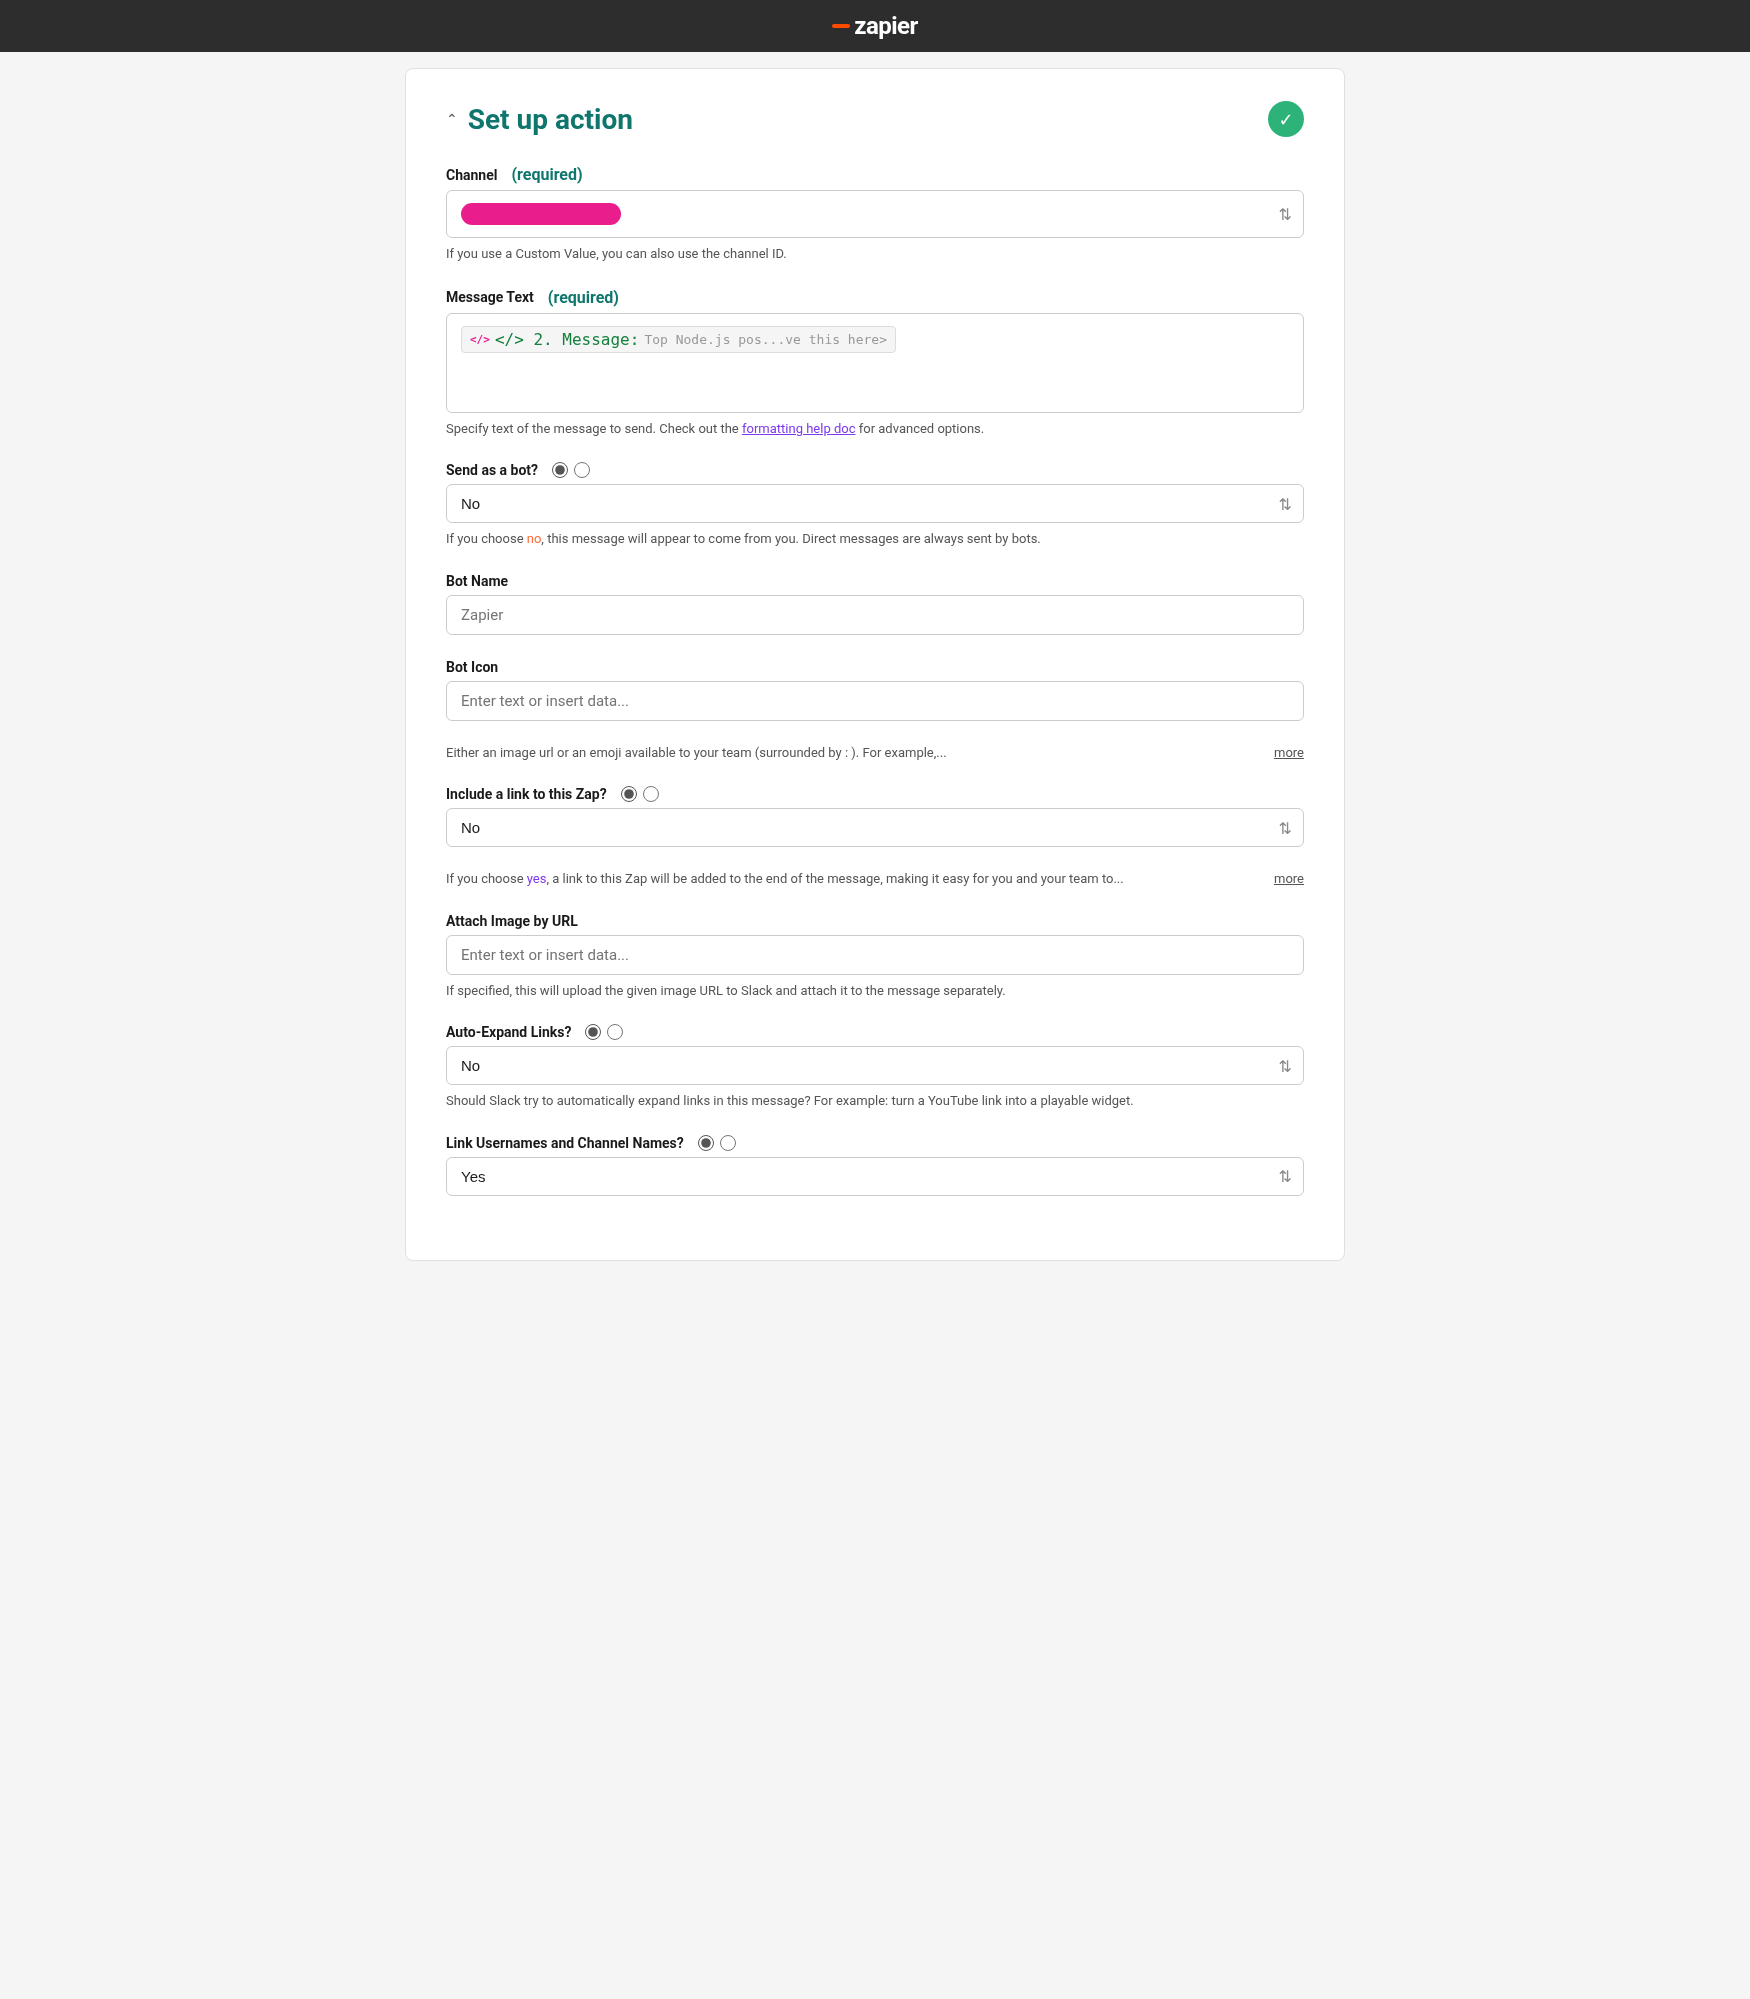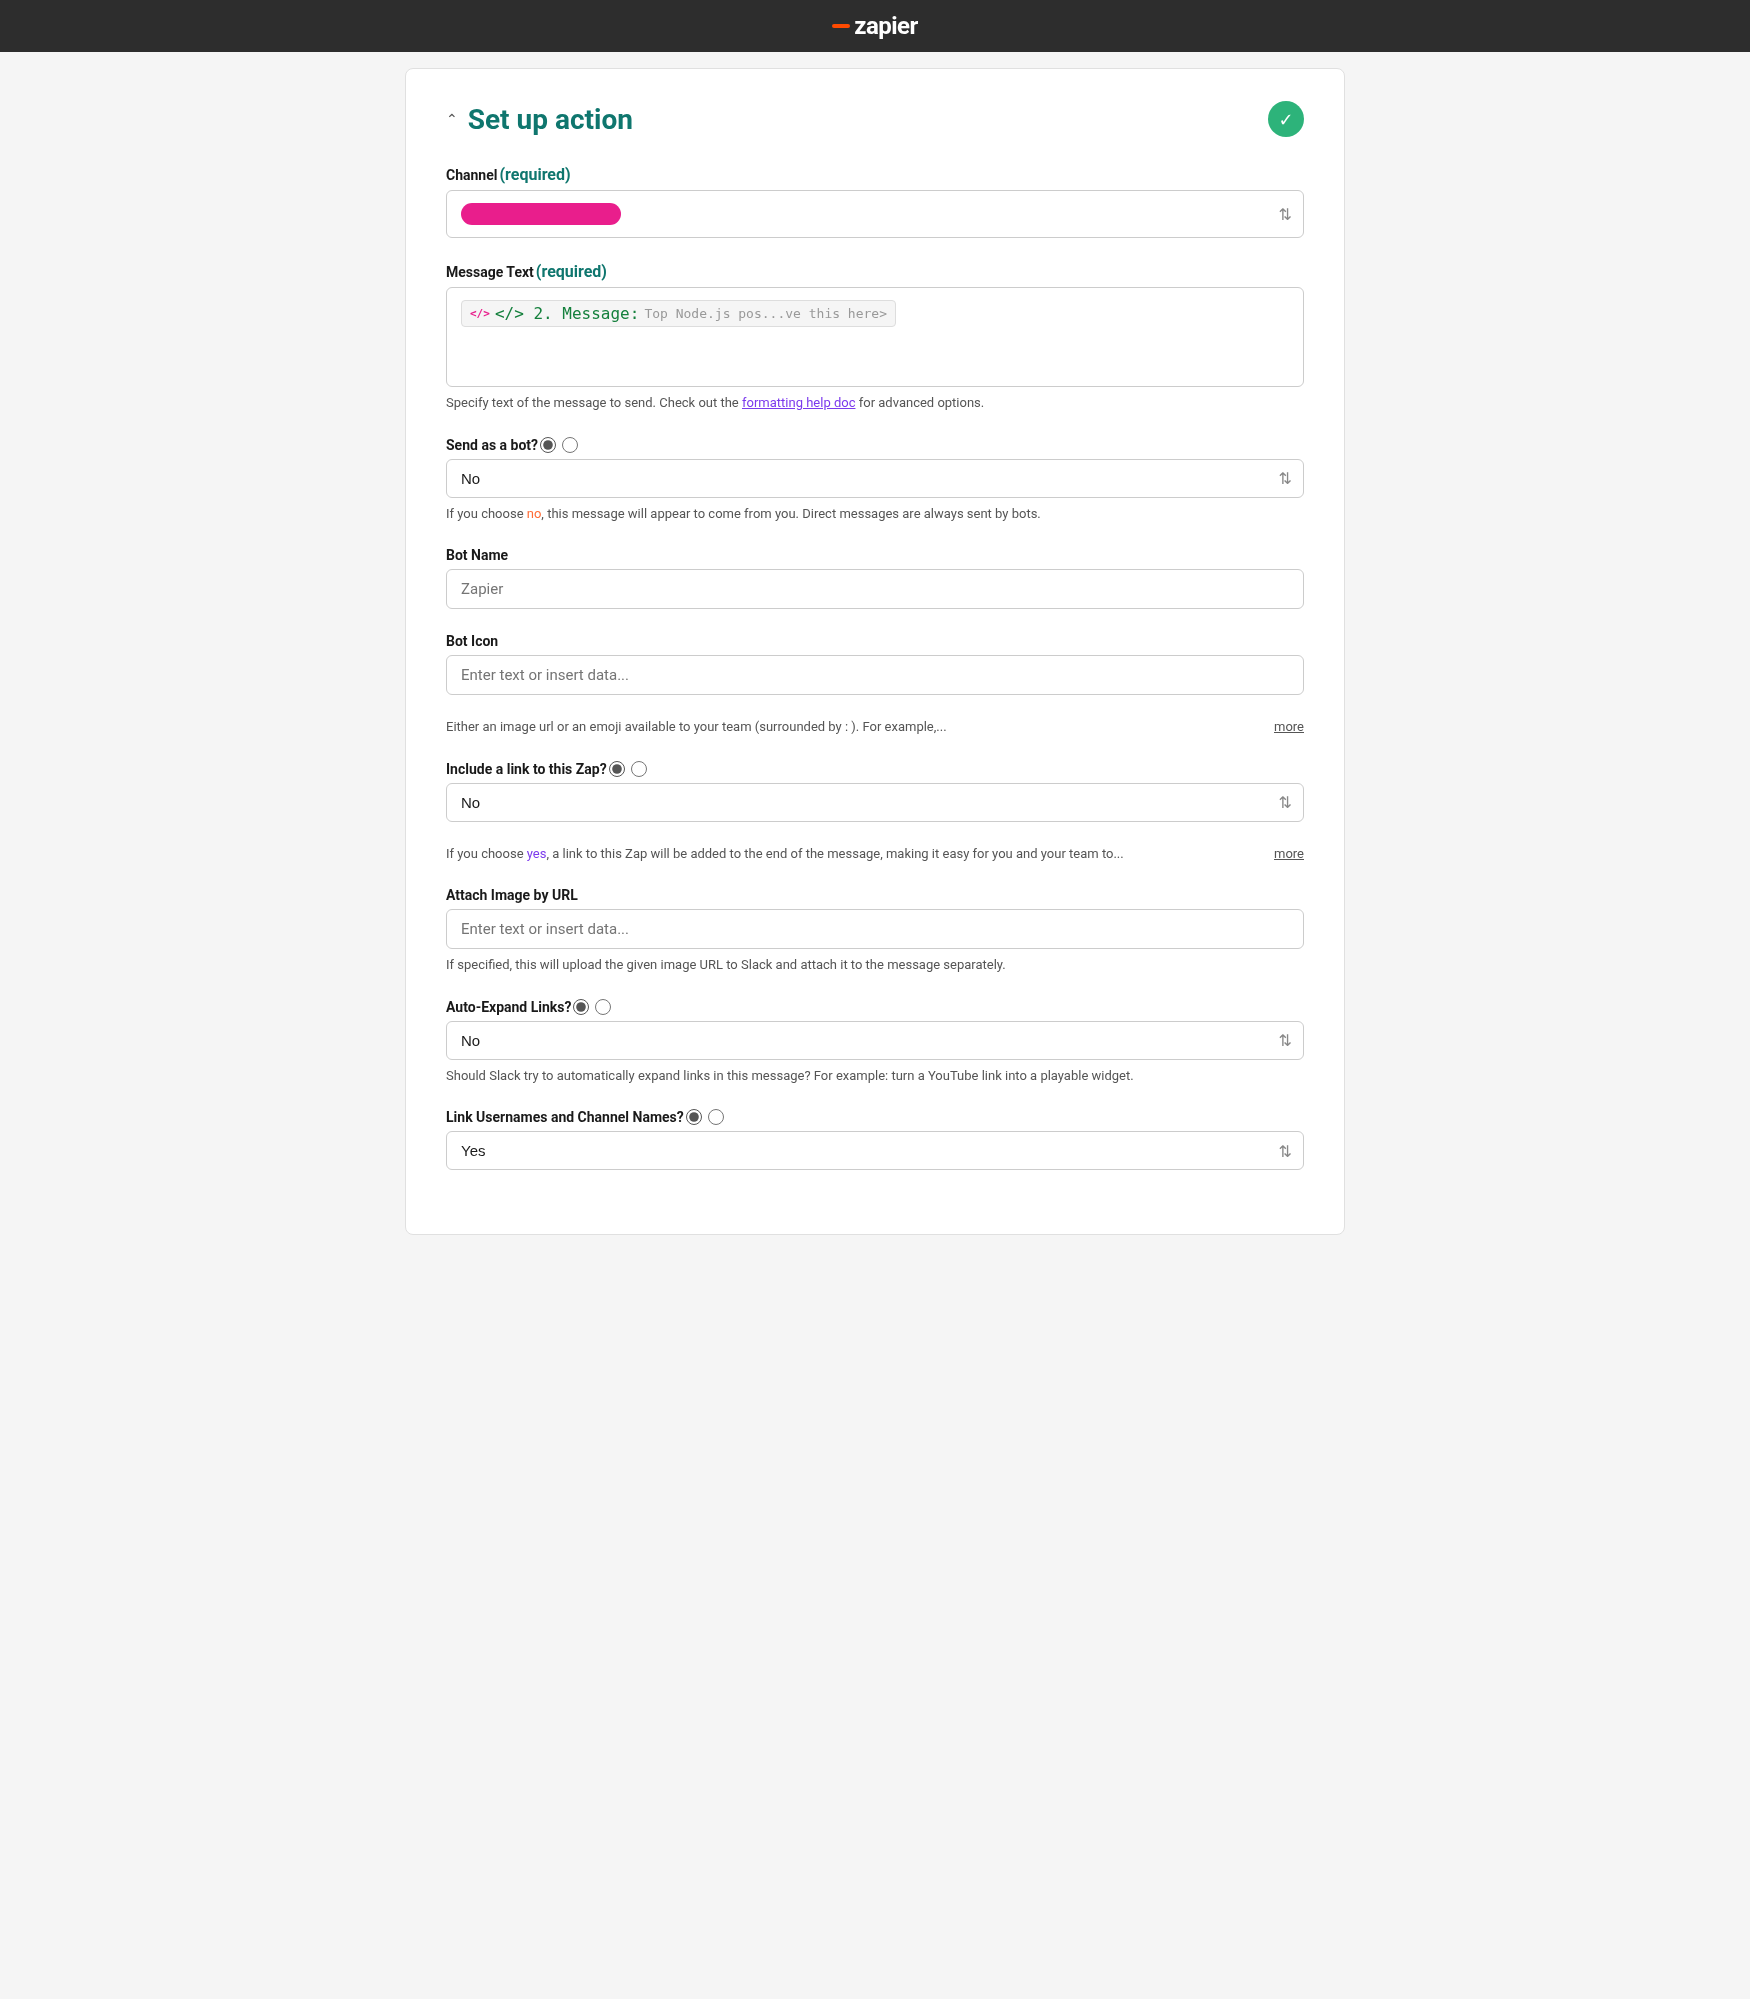--- a/index.html
+++ b/index.html
@@ -80,21 +80,21 @@
     .field-group {
       margin-bottom: 24px;
     }
     .field-label {
       font-size: 14px;
       font-weight: 700;
       color: #1a1a1a;
       margin-bottom: 6px;
       display: flex;
       align-items: center;
-      gap: 2px;
+      gap: 14px;
     }
     .field-label-required {
       font-weight: 700;
       color: #0f766e;
       font-size: 16px;
     }
     .field-hint {
       font-size: 13px;
       color: #555;
       margin-top: 6px;
@@ -243,20 +243,21 @@
       <div class="field-label">
         <span>Channel</span>
         <span class="field-label-required">(required)</span>
       </div>
       <div class="channel-select-container select-wrapper">
         <div class="channel-select-box">
           <span class="channel-pill"></span>
         </div>
         <span class="select-arrow">⇅</span>
       </div>
+      <p class="field-hint">If you use a Custom Value, you can also use the channel ID.</p>
     </div>
 
     <div class="field-group">
       <div class="field-label">
         <span>Message Text</span>
         <span class="field-label-required">(required)</span>
       </div>
       <div class="message-textarea-wrapper">
         <span class="message-tag">
           <span class="message-tag-icon">&lt;/&gt;</span>

